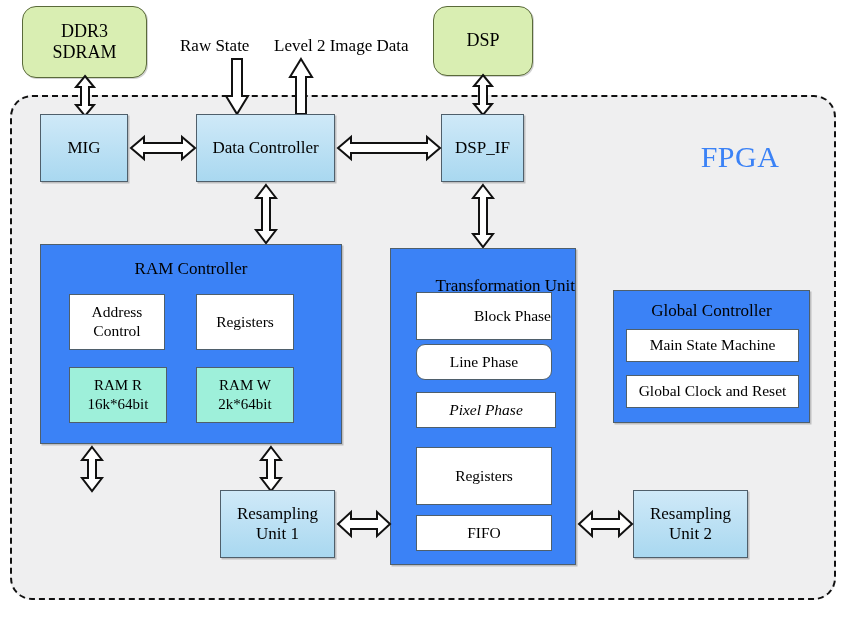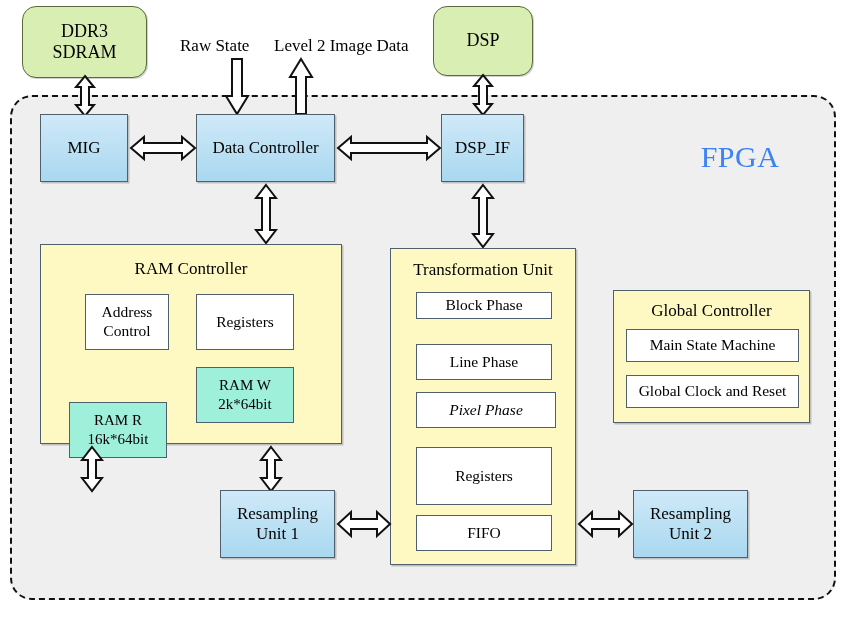--- a/index.html
+++ b/index.html
@@ -32,21 +32,21 @@
 
   
   .mod{
     background:linear-gradient(180deg,#cfe9f8 0%,#a9d8f0 100%);
     border:1.8px solid #4f5f6b;
     display:flex;align-items:center;justify-content:center;
     text-align:center;font-size:17px;line-height:1.2;color:#000;
     box-shadow:1.5px 1.5px 0 rgba(0,0,0,.20);
   }
   .mod-flat{
-    background:#fef9c3;border:1.8px solid #4f5f6b;
+    background:#3b82f6;border:1.8px solid #4f5f6b;
     box-shadow:1.5px 1.5px 0 rgba(0,0,0,.20);
   }
   .group-title{
     position:absolute;left:0;right:0;text-align:center;
     font-size:17px;color:#000;
   }
   .sub-white{
     background:#ffffff;border:1.8px solid #4f5f6b;
     display:flex;align-items:center;justify-content:center;
     text-align:center;font-size:15.5px;line-height:1.2;color:#000;
@@ -145,49 +145,49 @@
 
   <div class="arrow" style="left:471px;top:184px;">
     <svg width="24" height="64" viewBox="0 0 24 64">
       <polygon class="ar-fill" points="12,1 22,14 16,14 16,50 22,50 12,63 2,50 8,50 8,14 2,14"></polygon>
     </svg>
   </div>
 
   <div class="abs mod-flat" style="left:40px;top:244px;width:302px;height:200px;">
     <div class="group-title" style="top:14px;">RAM Controller</div>
 
-    <div class="abs sub-white" style="left:44px;top:49px;width:84px;height:56px;">
+    <div class="abs sub-white" style="left:28px;top:49px;width:96px;height:56px;">
       <span>
         <span>Address</span><br>
         <span>Control</span>
       </span>
     </div>
 
     <div class="abs sub-white" style="left:155px;top:49px;width:98px;height:56px;">
       <span>Registers</span>
     </div>
 
-    <div class="abs sub-teal" style="left:28px;top:122px;width:98px;height:56px;margin-top:35px;">
+    <div class="abs sub-teal" style="left:28px;top:122px;width:98px;height:56px;">
       <span>RAM R</span>
       <span>16k*64bit</span>
     </div>
 
     <div class="abs sub-teal" style="left:155px;top:122px;width:98px;height:56px;">
       <span>RAM W</span>
       <span>2k*64bit</span>
     </div>
   </div>
 
   <div class="abs mod-flat" style="left:390px;top:248px;width:186px;height:317px;">
-    <div class="group-title" style="top:11px;">Transformation Unit</div>
-
-    <div class="abs sub-white" style="left:25px;top:43px;width:136px;height:27px;">
+    <div class="group-title" style="top:27px;text-align:right;">Transformation Unit</div>
+
+    <div class="abs sub-white" style="left:25px;top:43px;width:136px;height:48px;justify-content:flex-end;">
       <span>Block  Phase</span>
     </div>
-    <div class="abs sub-white" style="left:25px;top:95px;width:136px;height:36px;">
+    <div class="abs sub-white" style="left:25px;top:95px;width:136px;height:36px;border-radius:9px;">
       <span>Line Phase</span>
     </div>
     <div class="abs sub-white" style="left:25px;top:143px;width:140px;height:36px;font-style:italic;">
       <span>Pixel Phase</span>
     </div>
     <div class="abs sub-white" style="left:25px;top:198px;width:136px;height:58px;">
       <span>Registers</span>
     </div>
     <div class="abs sub-white" style="left:25px;top:266px;width:136px;height:36px;">
       <span>FIFO</span>

